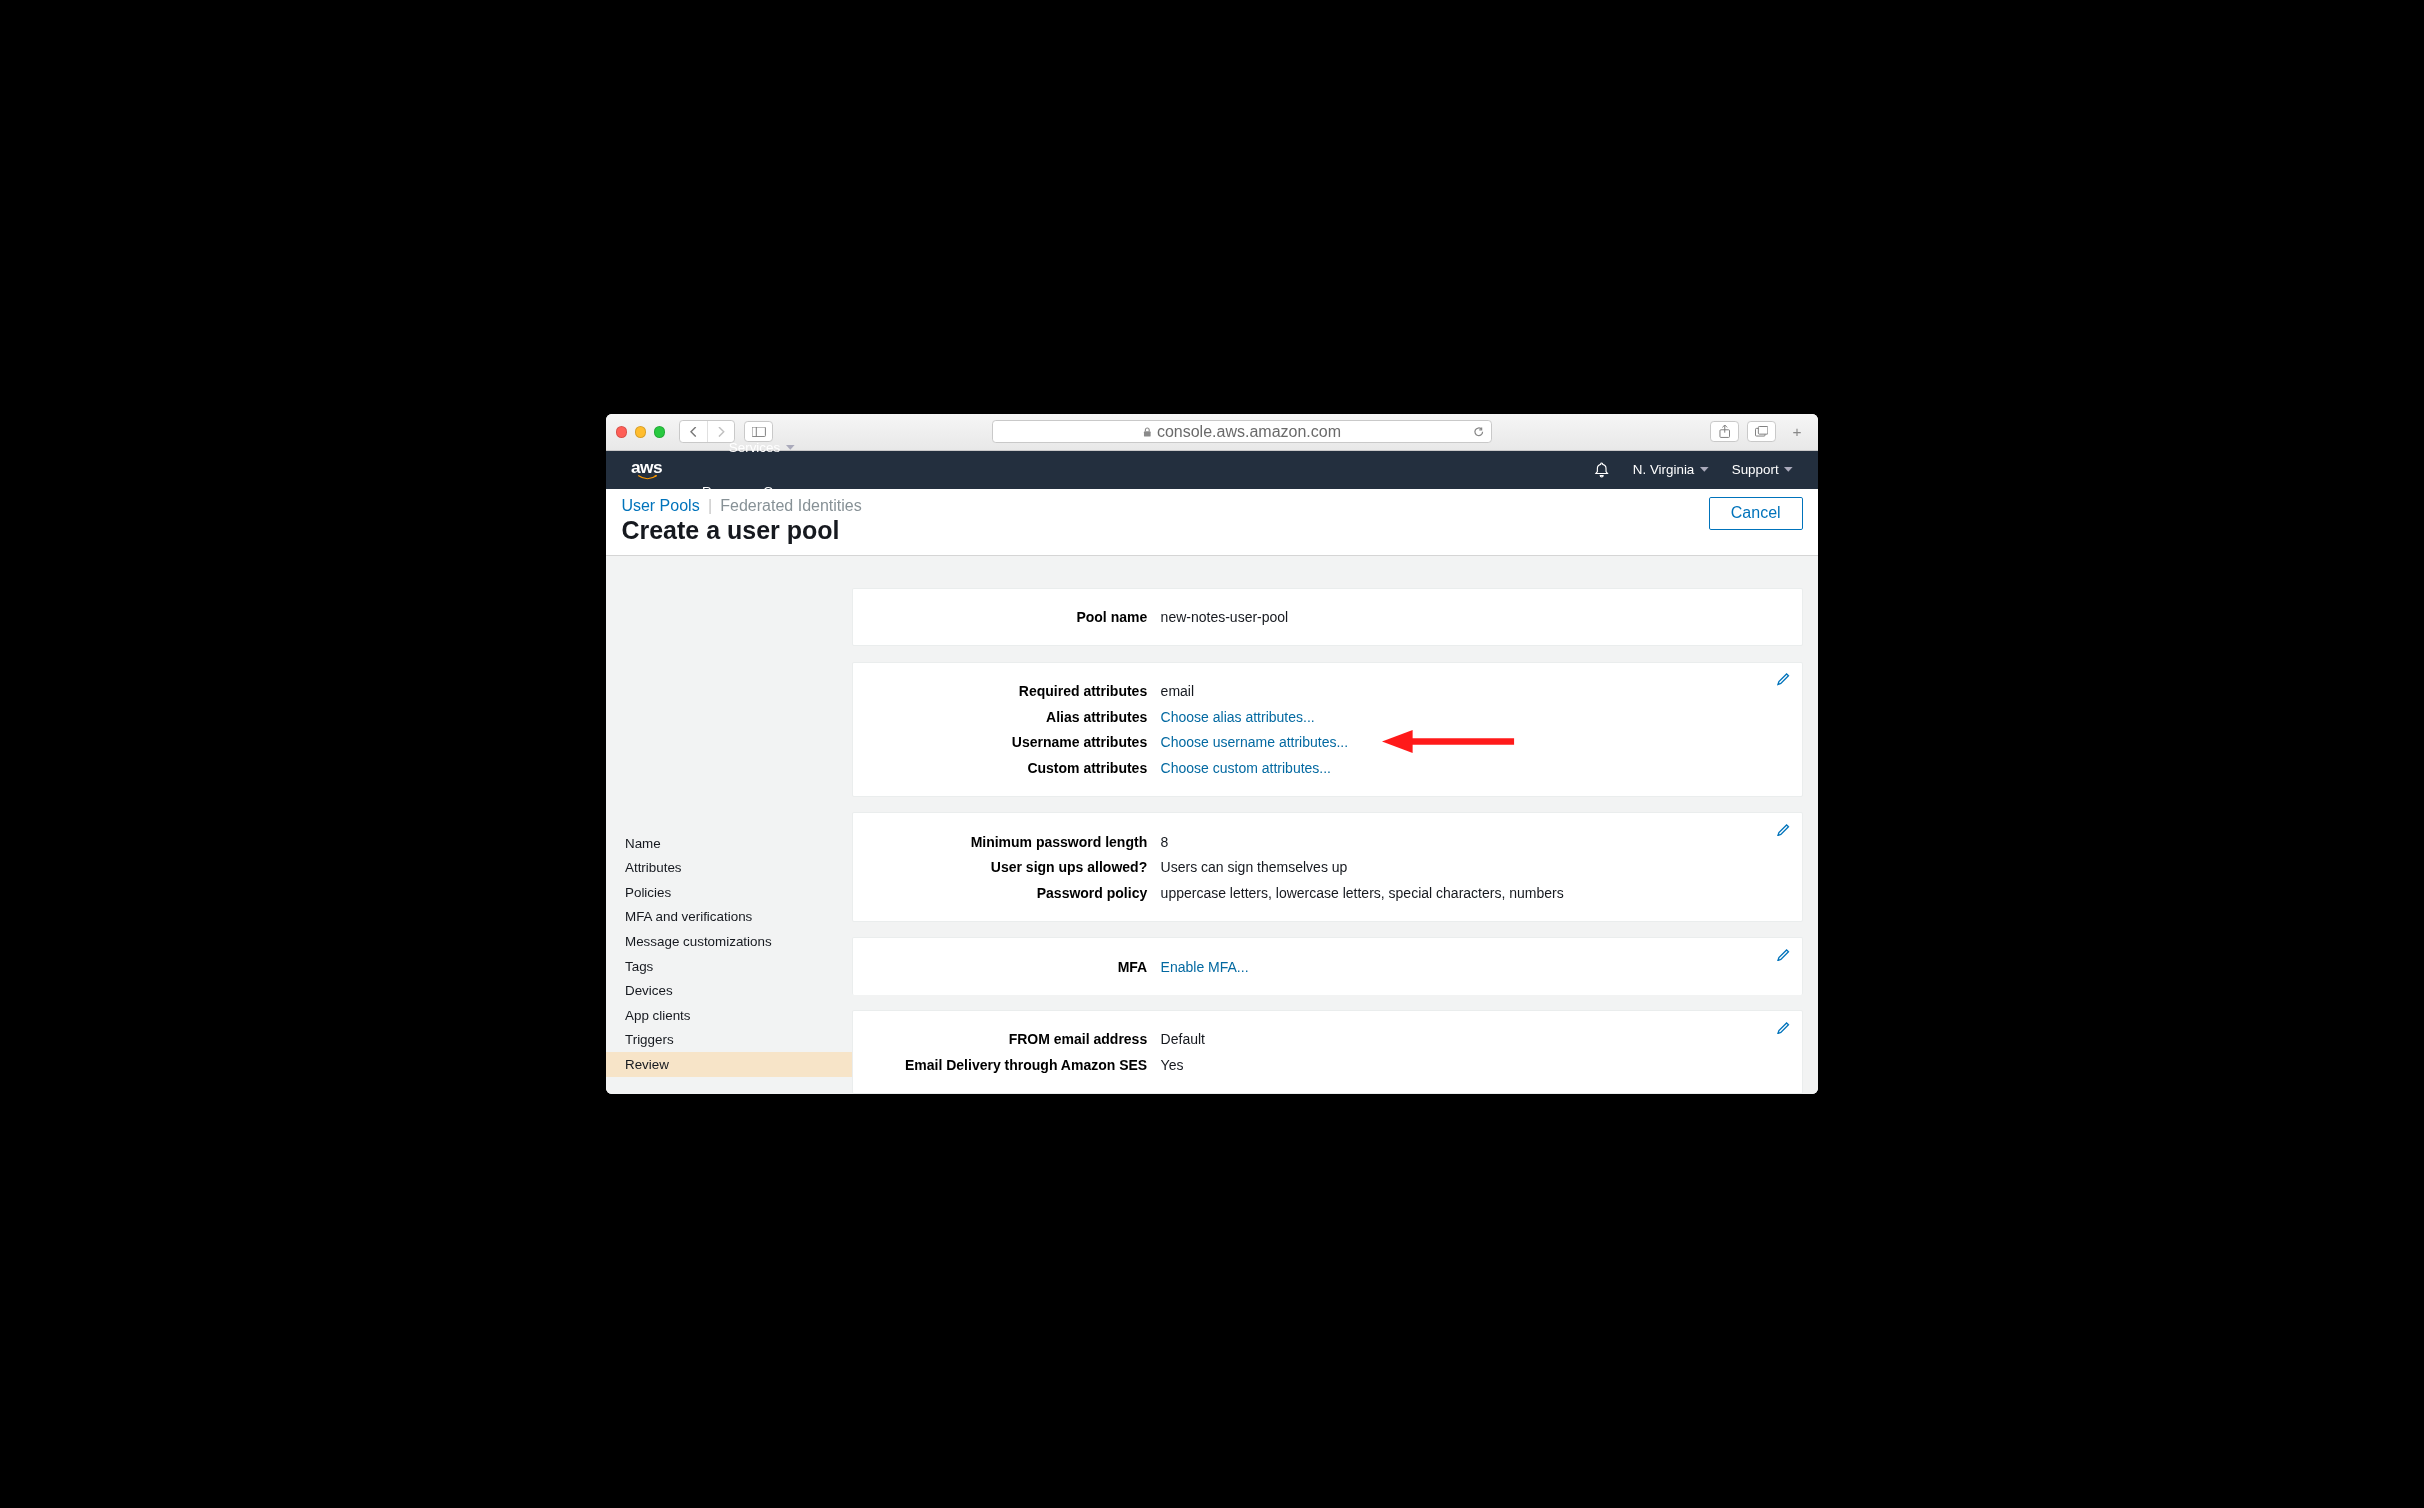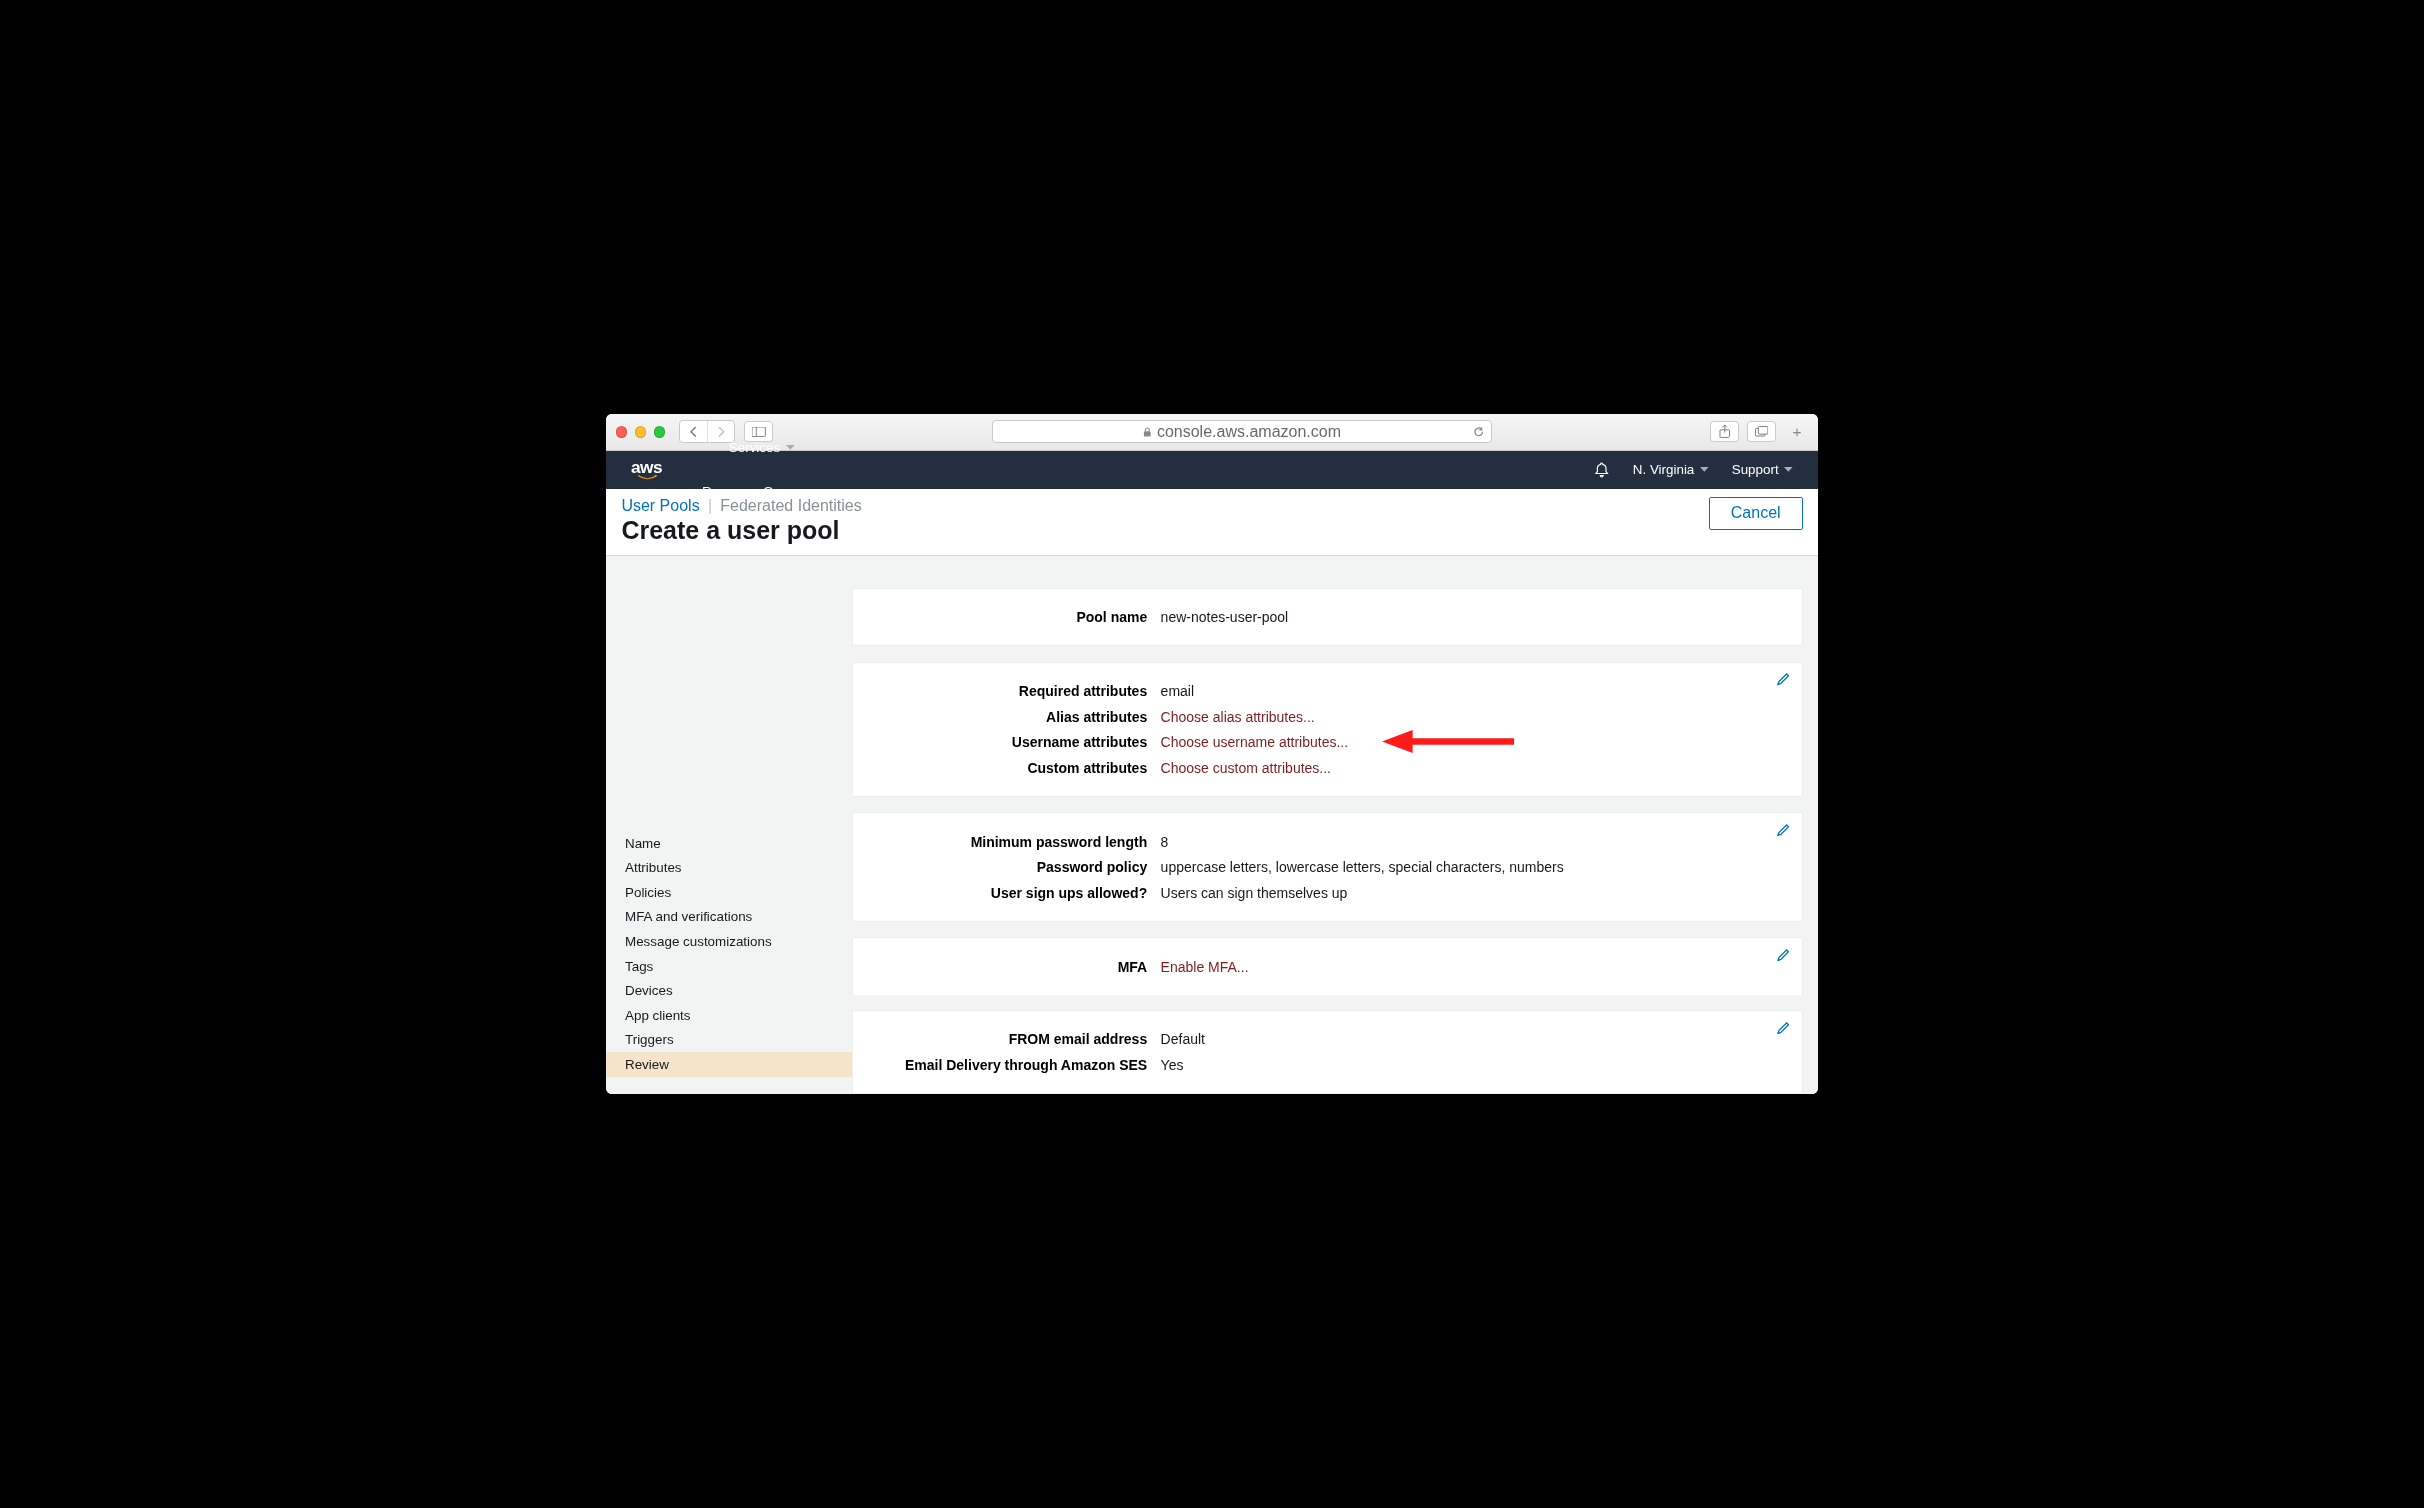--- a/index.html
+++ b/index.html
@@ -96,21 +96,21 @@
     padding:15.4px 17.3px 15.4px 9.6px; position:relative;
   }
   .edit-icon{
     position:absolute; top:9.6px; right:11.5px; color:#0073bb; cursor:pointer;
   }
   .row{display:flex; padding:4.8px 0; align-items:flex-start; font-size:14px;}
   .row-label{
     width:298px; text-align:right; font-weight:700; color:#000000; padding-right:13.4px;
   }
   .row-value{flex:1; color:#16191f;}
-  .link{color:#7f1d1d; cursor:pointer;}
+  .link{color:#0369a1; cursor:pointer;}
   
   .arrow-anno{
     position:absolute; pointer-events:none;
   }
   svg{display:block;}
 </style>
 </head>
 <body>
 
 <div class="safari-window">
@@ -294,26 +294,26 @@
         <span class="edit-icon">
           <svg width="13.4" height="13.4" viewBox="0 0 14 14">
               <path d="M1 13l1-3 8-8 2 2-8 8-3 1zm9-11l2 2" fill="none" stroke="#0073bb" stroke-width="1.4"></path>
             </svg>
         </span>
         <div class="row">
           <div class="row-label">Minimum password length</div>
           <div class="row-value">8</div>
         </div>
         <div class="row">
+          <div class="row-label">User sign ups allowed?</div>
+          <div class="row-value">Users can sign themselves up</div>
+        </div>
+        <div class="row">
           <div class="row-label">Password policy</div>
           <div class="row-value">uppercase letters, lowercase letters, special characters, numbers</div>
-        </div>
-        <div class="row">
-          <div class="row-label">User sign ups allowed?</div>
-          <div class="row-value">Users can sign themselves up</div>
         </div>
       </div>
 
       <div class="card" style="margin-bottom:0; border-bottom:none;">
         <span class="edit-icon">
           <svg width="13.4" height="13.4" viewBox="0 0 14 14">
               <path d="M1 13l1-3 8-8 2 2-8 8-3 1zm9-11l2 2" fill="none" stroke="#0073bb" stroke-width="1.4"></path>
             </svg>
         </span>
         <div class="row">

